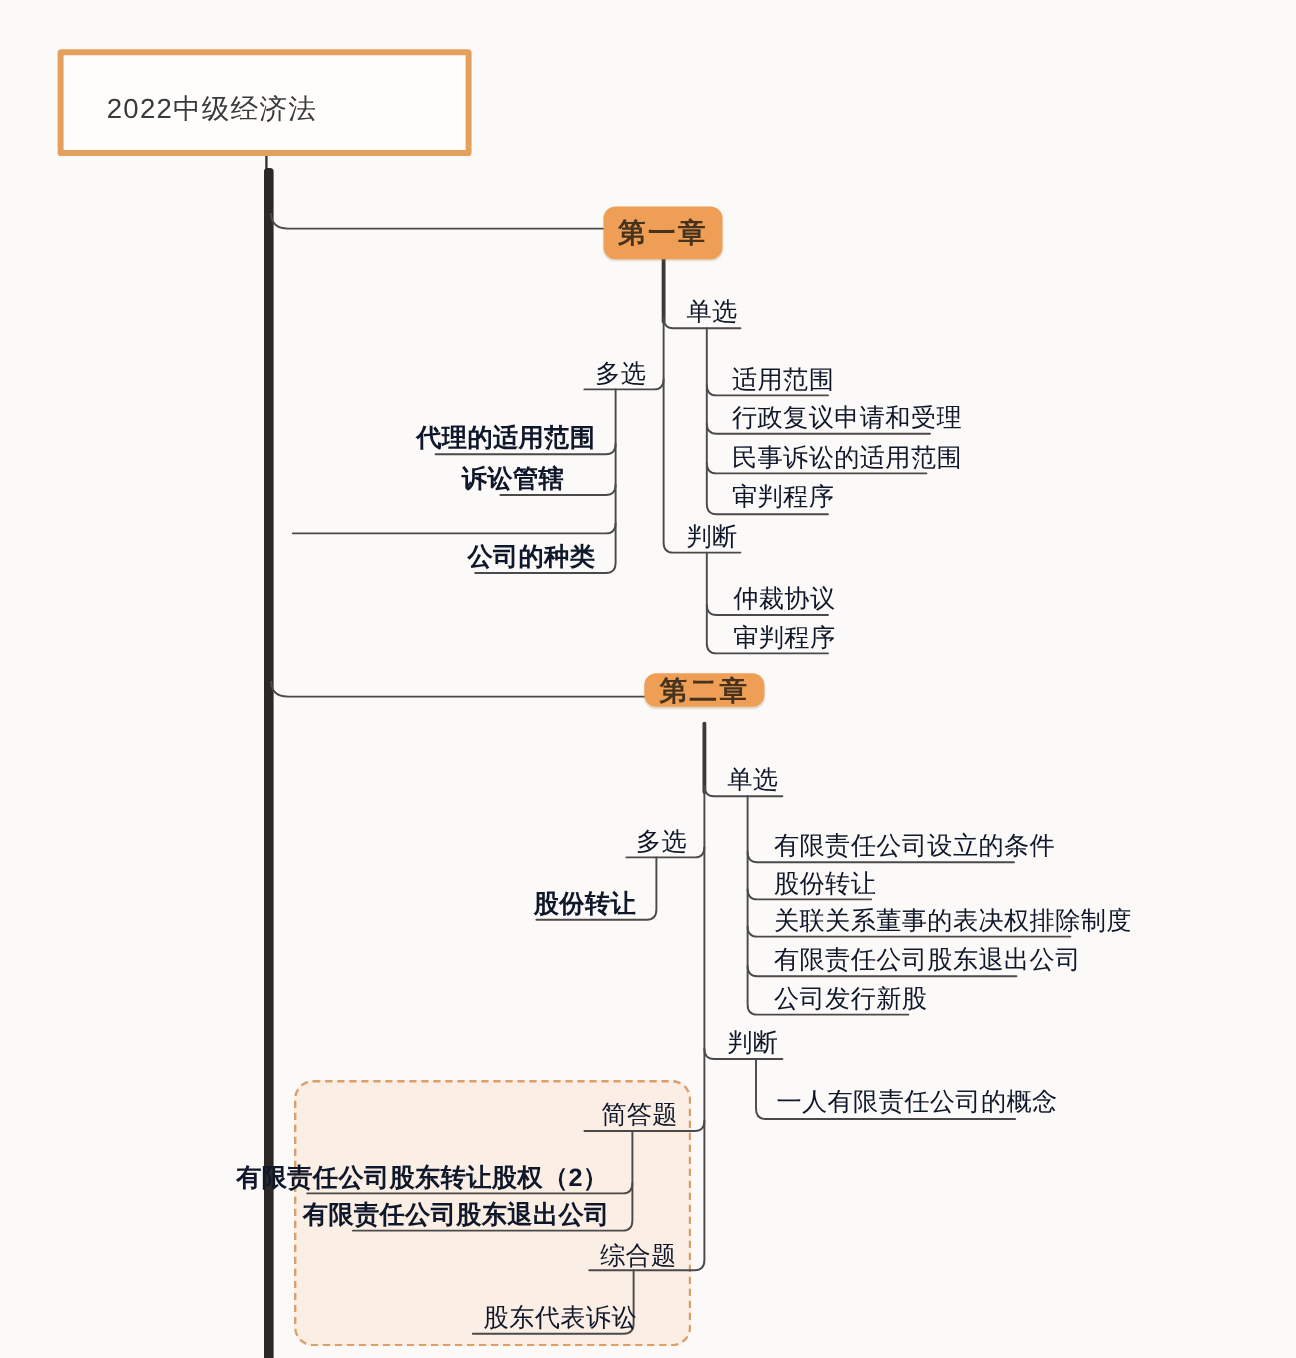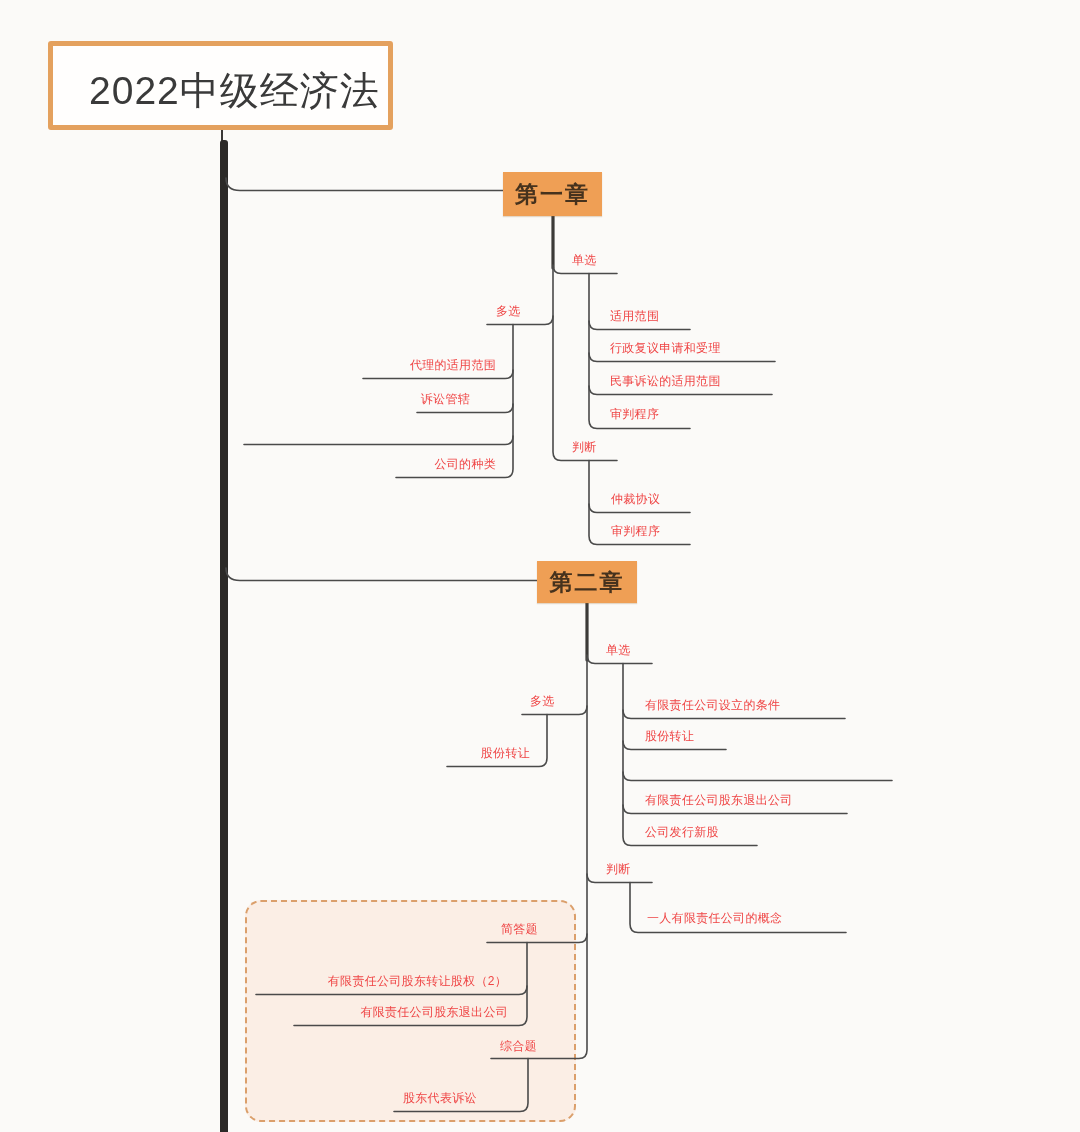--- a/index.html
+++ b/index.html
@@ -5,46 +5,46 @@
   html,body{margin:0;padding:0;}
   body{font-family:"Liberation Sans","DejaVu Sans",sans-serif;background:#f3f2f0;}
   .canvas{position:relative;width:1080px;height:1132px;background:#fbfaf8;overflow:hidden;}
 
   .root-box{
     position:absolute;left:48px;top:41px;width:345px;height:89px;
     background:#fffefd;border:5px solid #e4a15e;border-radius:3px;
     display:flex;align-items:center;box-sizing:border-box;
   }
   .root-box span{
-    margin-left:36px;margin-top:10px;font-size:39px;color:#3a3a3a;letter-spacing:1px;white-space:nowrap;
+    margin-left:36px;margin-top:10px;font-size:23px;color:#3a3a3a;letter-spacing:1px;white-space:nowrap;
   }
 
   .chapter-box{
-    position:absolute;background:#ef9f55;border-radius:0;
+    position:absolute;background:#ef9f55;border-radius:10px;
     display:flex;align-items:center;justify-content:center;
     font-size:23px;font-weight:bold;color:#46321d;letter-spacing:2px;
     box-shadow:0 1px 1px rgba(160,110,50,.25);
   }
   .ch1{left:503px;top:172px;width:99px;height:44px;}
-  .ch2{left:537px;top:561px;width:100px;height:42px;}
+  .ch2{left:537px;top:561px;width:100px;height:28px;}
 
   .trunk{position:absolute;left:220px;top:140px;width:8px;height:992px;background:#2b2927;border-radius:3px 3px 0 0;}
   .stem{position:absolute;left:221px;top:130px;width:2px;height:12px;background:#3a3836;}
 
   .panel{
     position:absolute;left:245px;top:900px;width:331px;height:222px;box-sizing:border-box;
     background:#fbeee5;border:2px dashed #db9f6b;border-radius:16px;
   }
 
   svg.lines{position:absolute;left:0;top:0;}
   svg.lines path{fill:none;stroke:#4a4a4a;stroke-width:1.6;stroke-linecap:round;}
   svg.lines path.thick{stroke-width:3.2;stroke:#3c3a38;}
 
-  .lbl{position:absolute;font-size:12px;line-height:21px;color:#ef4444;letter-spacing:.3px;white-space:nowrap;}
-  .lbl.r{text-align:right;}
+  .lbl{position:absolute;font-size:21px;line-height:21px;color:#0f172a;letter-spacing:.3px;white-space:nowrap;}
+  .lbl.r{text-align:right;font-weight:bold;}
 </style>
 </head>
 <body>
 
 <div class="canvas">
 
   <div class="panel"></div>
 
   <div class="stem"></div>
   <div class="trunk"></div>
@@ -106,20 +106,21 @@
   <div class="lbl r" style="right:610px;top:389px">诉讼管辖</div>
   <div class="lbl r" style="right:584px;top:454px">公司的种类</div>
 
   <div class="lbl" style="left:572px;top:437px">判断</div>
   <div class="lbl" style="left:611px;top:489px">仲裁协议</div>
   <div class="lbl" style="left:611px;top:521px">审判程序</div>
 
   <div class="lbl" style="left:606px;top:640px">单选</div>
   <div class="lbl" style="left:645px;top:695px">有限责任公司设立的条件</div>
   <div class="lbl" style="left:645px;top:726px">股份转让</div>
+  <div class="lbl" style="left:645px;top:757px">关联关系董事的表决权排除制度</div>
   <div class="lbl" style="left:645px;top:790px">有限责任公司股东退出公司</div>
   <div class="lbl" style="left:645px;top:822px">公司发行新股</div>
 
   <div class="lbl" style="left:530px;top:691px">多选</div>
   <div class="lbl r" style="right:550px;top:743px">股份转让</div>
 
   <div class="lbl" style="left:606px;top:859px">判断</div>
   <div class="lbl" style="left:647px;top:908px">一人有限责任公司的概念</div>
 
   <div class="lbl" style="left:501px;top:919px">简答题</div>

